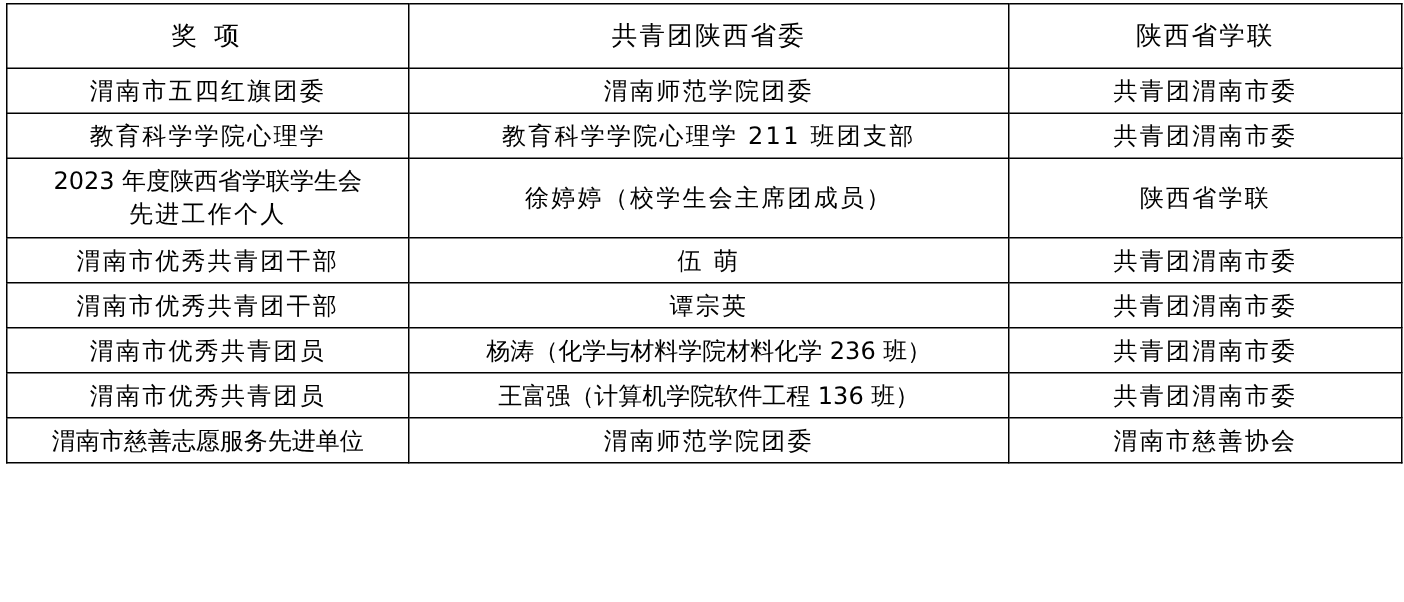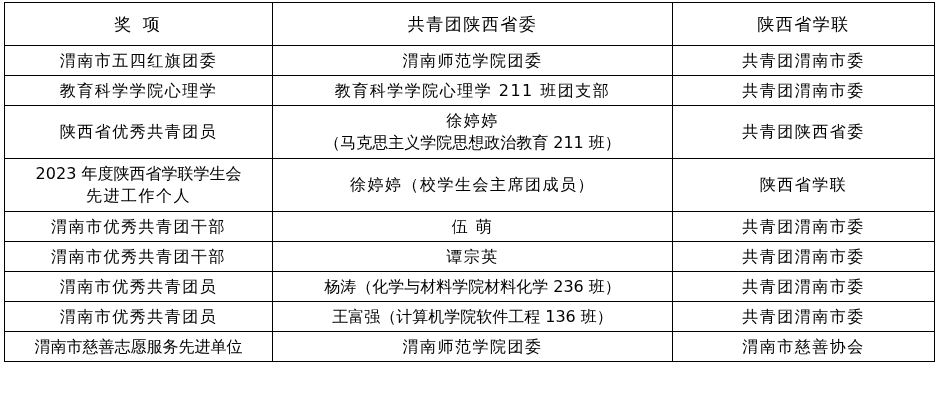--- a/index.html
+++ b/index.html
@@ -85,28 +85,20 @@
         <td class="sp2">共青团渭南市委</td>
       </tr>
 
       <tr class="r-single">
         <td class="sp2">教育科学学院心理学</td>
         <td class="sp2">教育科学学院心理学 211 班团支部</td>
         <td class="sp2">共青团渭南市委</td>
       </tr>
 
 
-      <tr class="r-double">
-        <td class="sp2">陕西省优秀共青团员</td>
-        <td>
-          <span class="line sp2">徐婷婷</span>
-          <span class="line tight">（马克思主义学院思想政治教育 211 班）</span>
-        </td>
-        <td class="sp2">共青团陕西省委</td>
-      </tr>
 
       <tr class="r-double">
         <td>
           <span class="line tight">2023 年度陕西省学联学生会</span>
           <span class="line sp2">先进工作个人</span>
         </td>
         <td class="sp2">徐婷婷（校学生会主席团成员）</td>
         <td class="sp2">陕西省学联</td>
       </tr>
 

